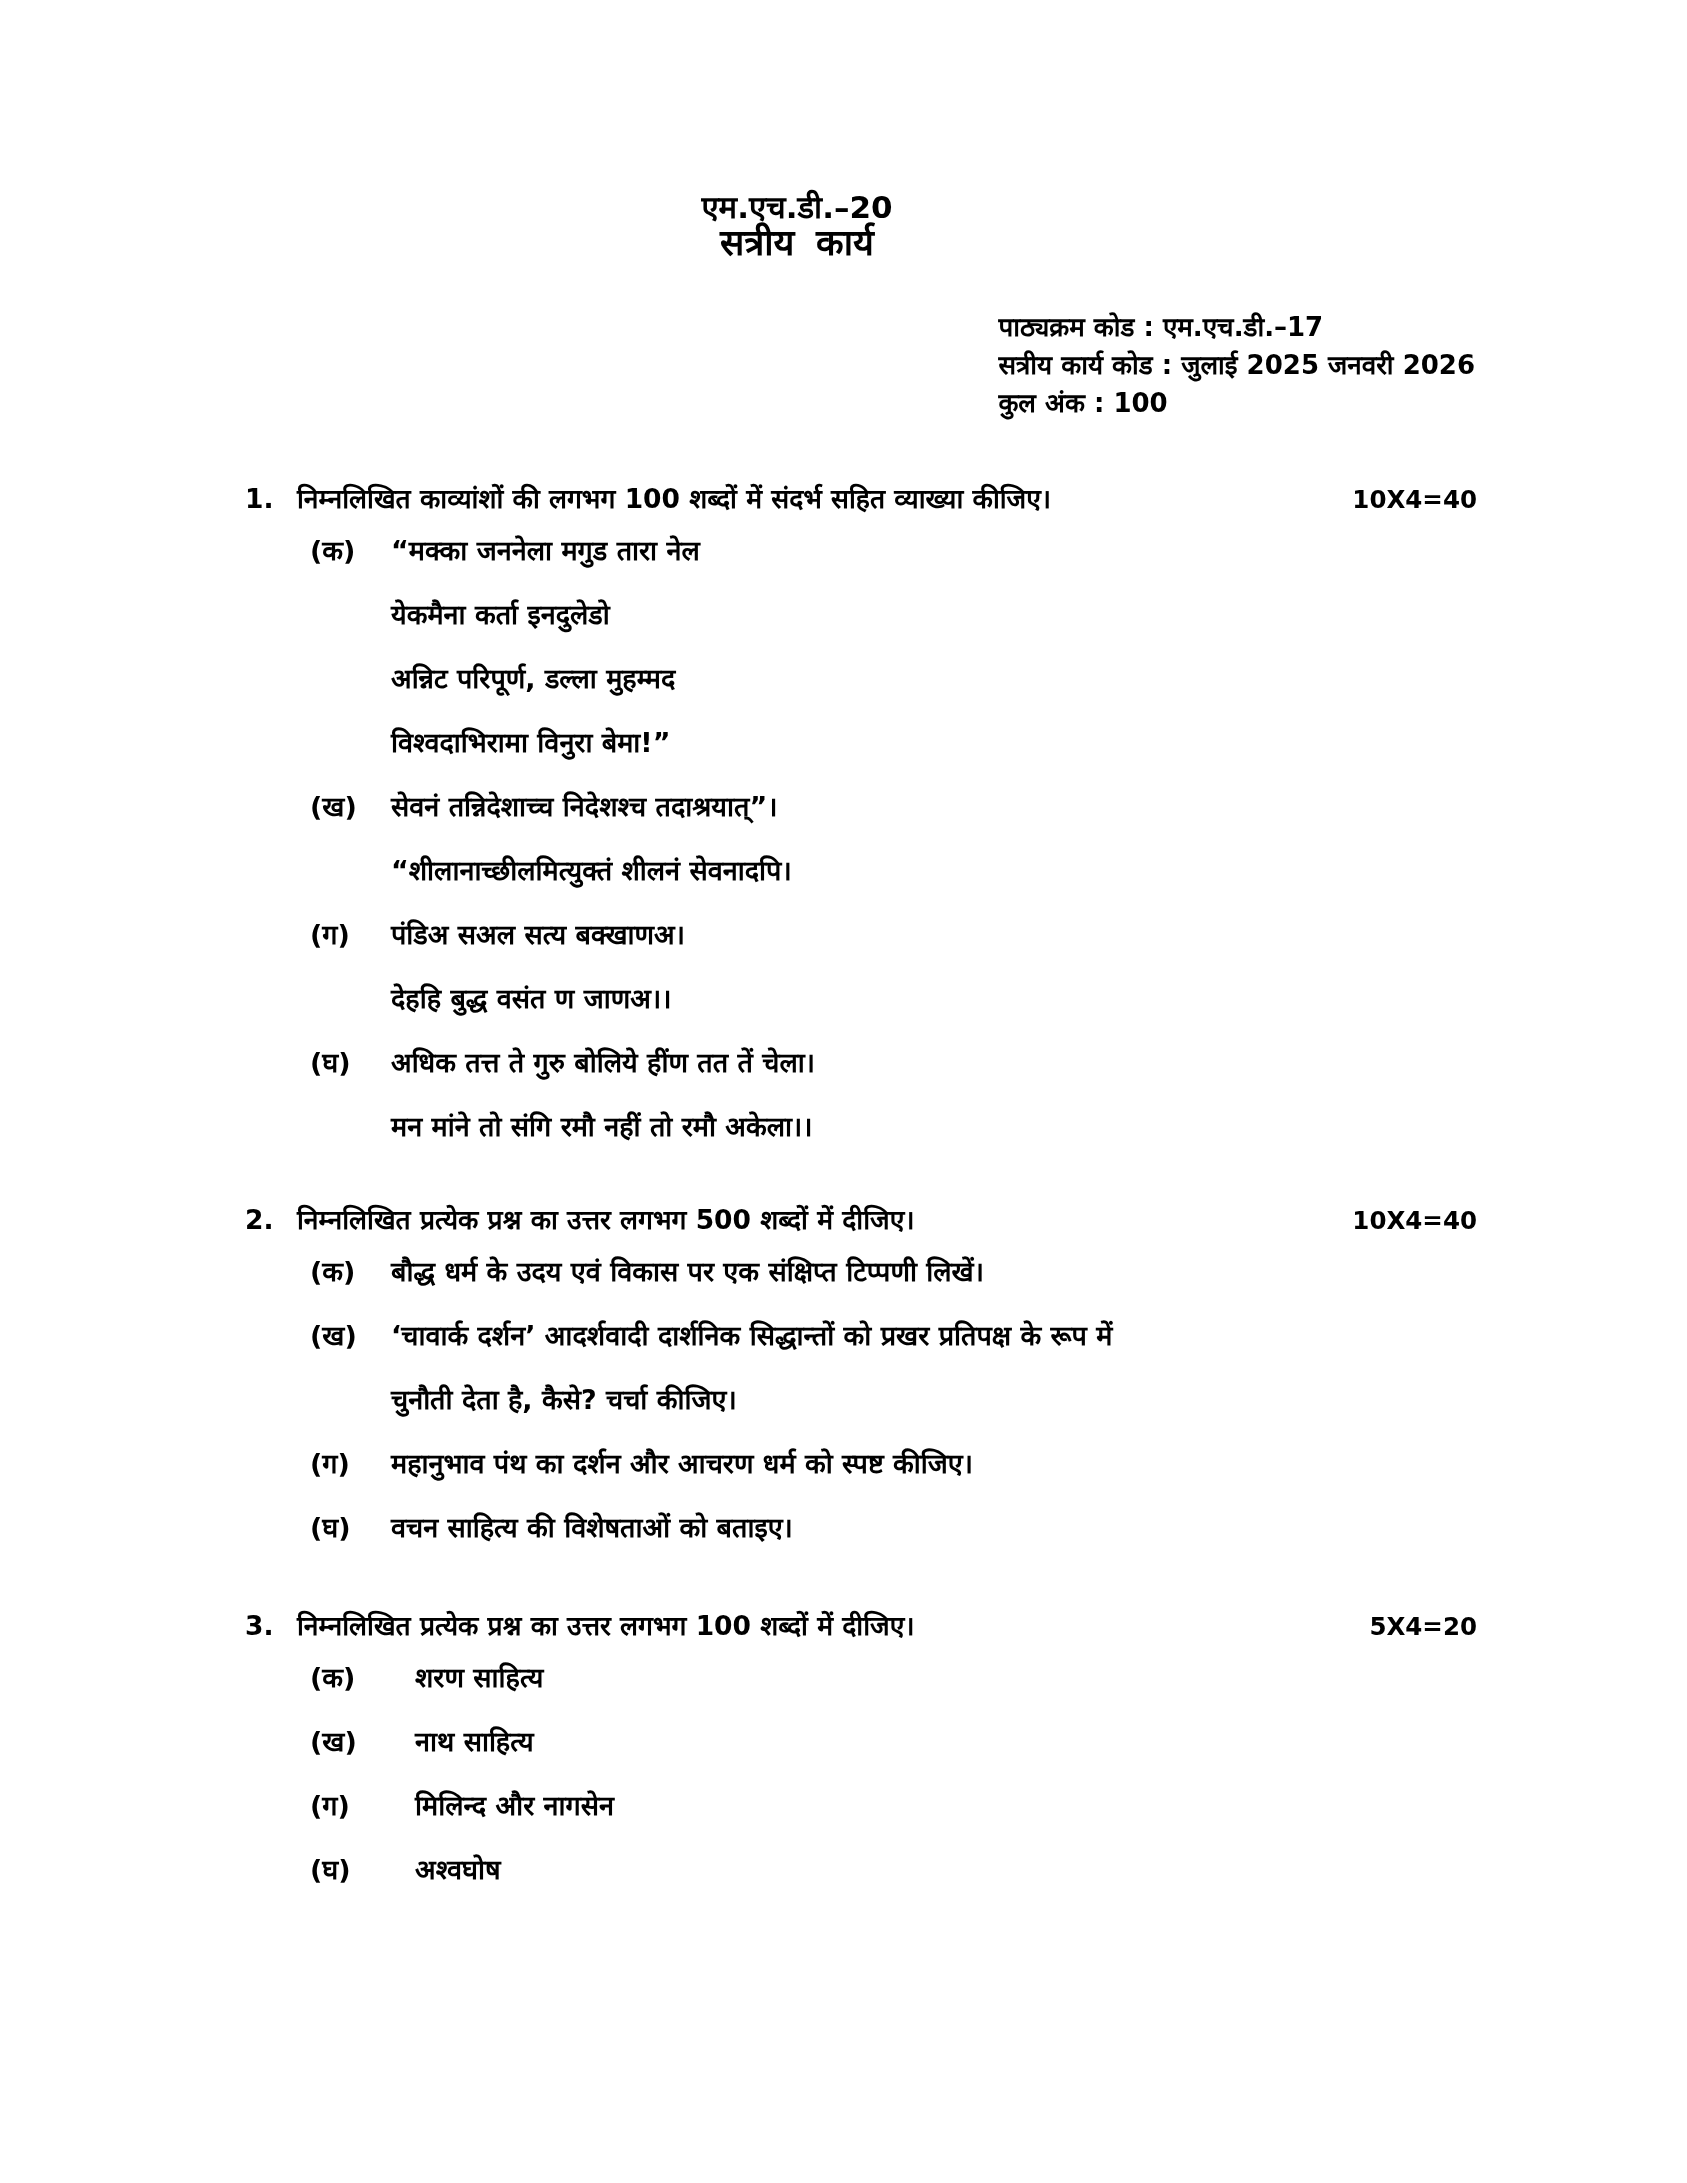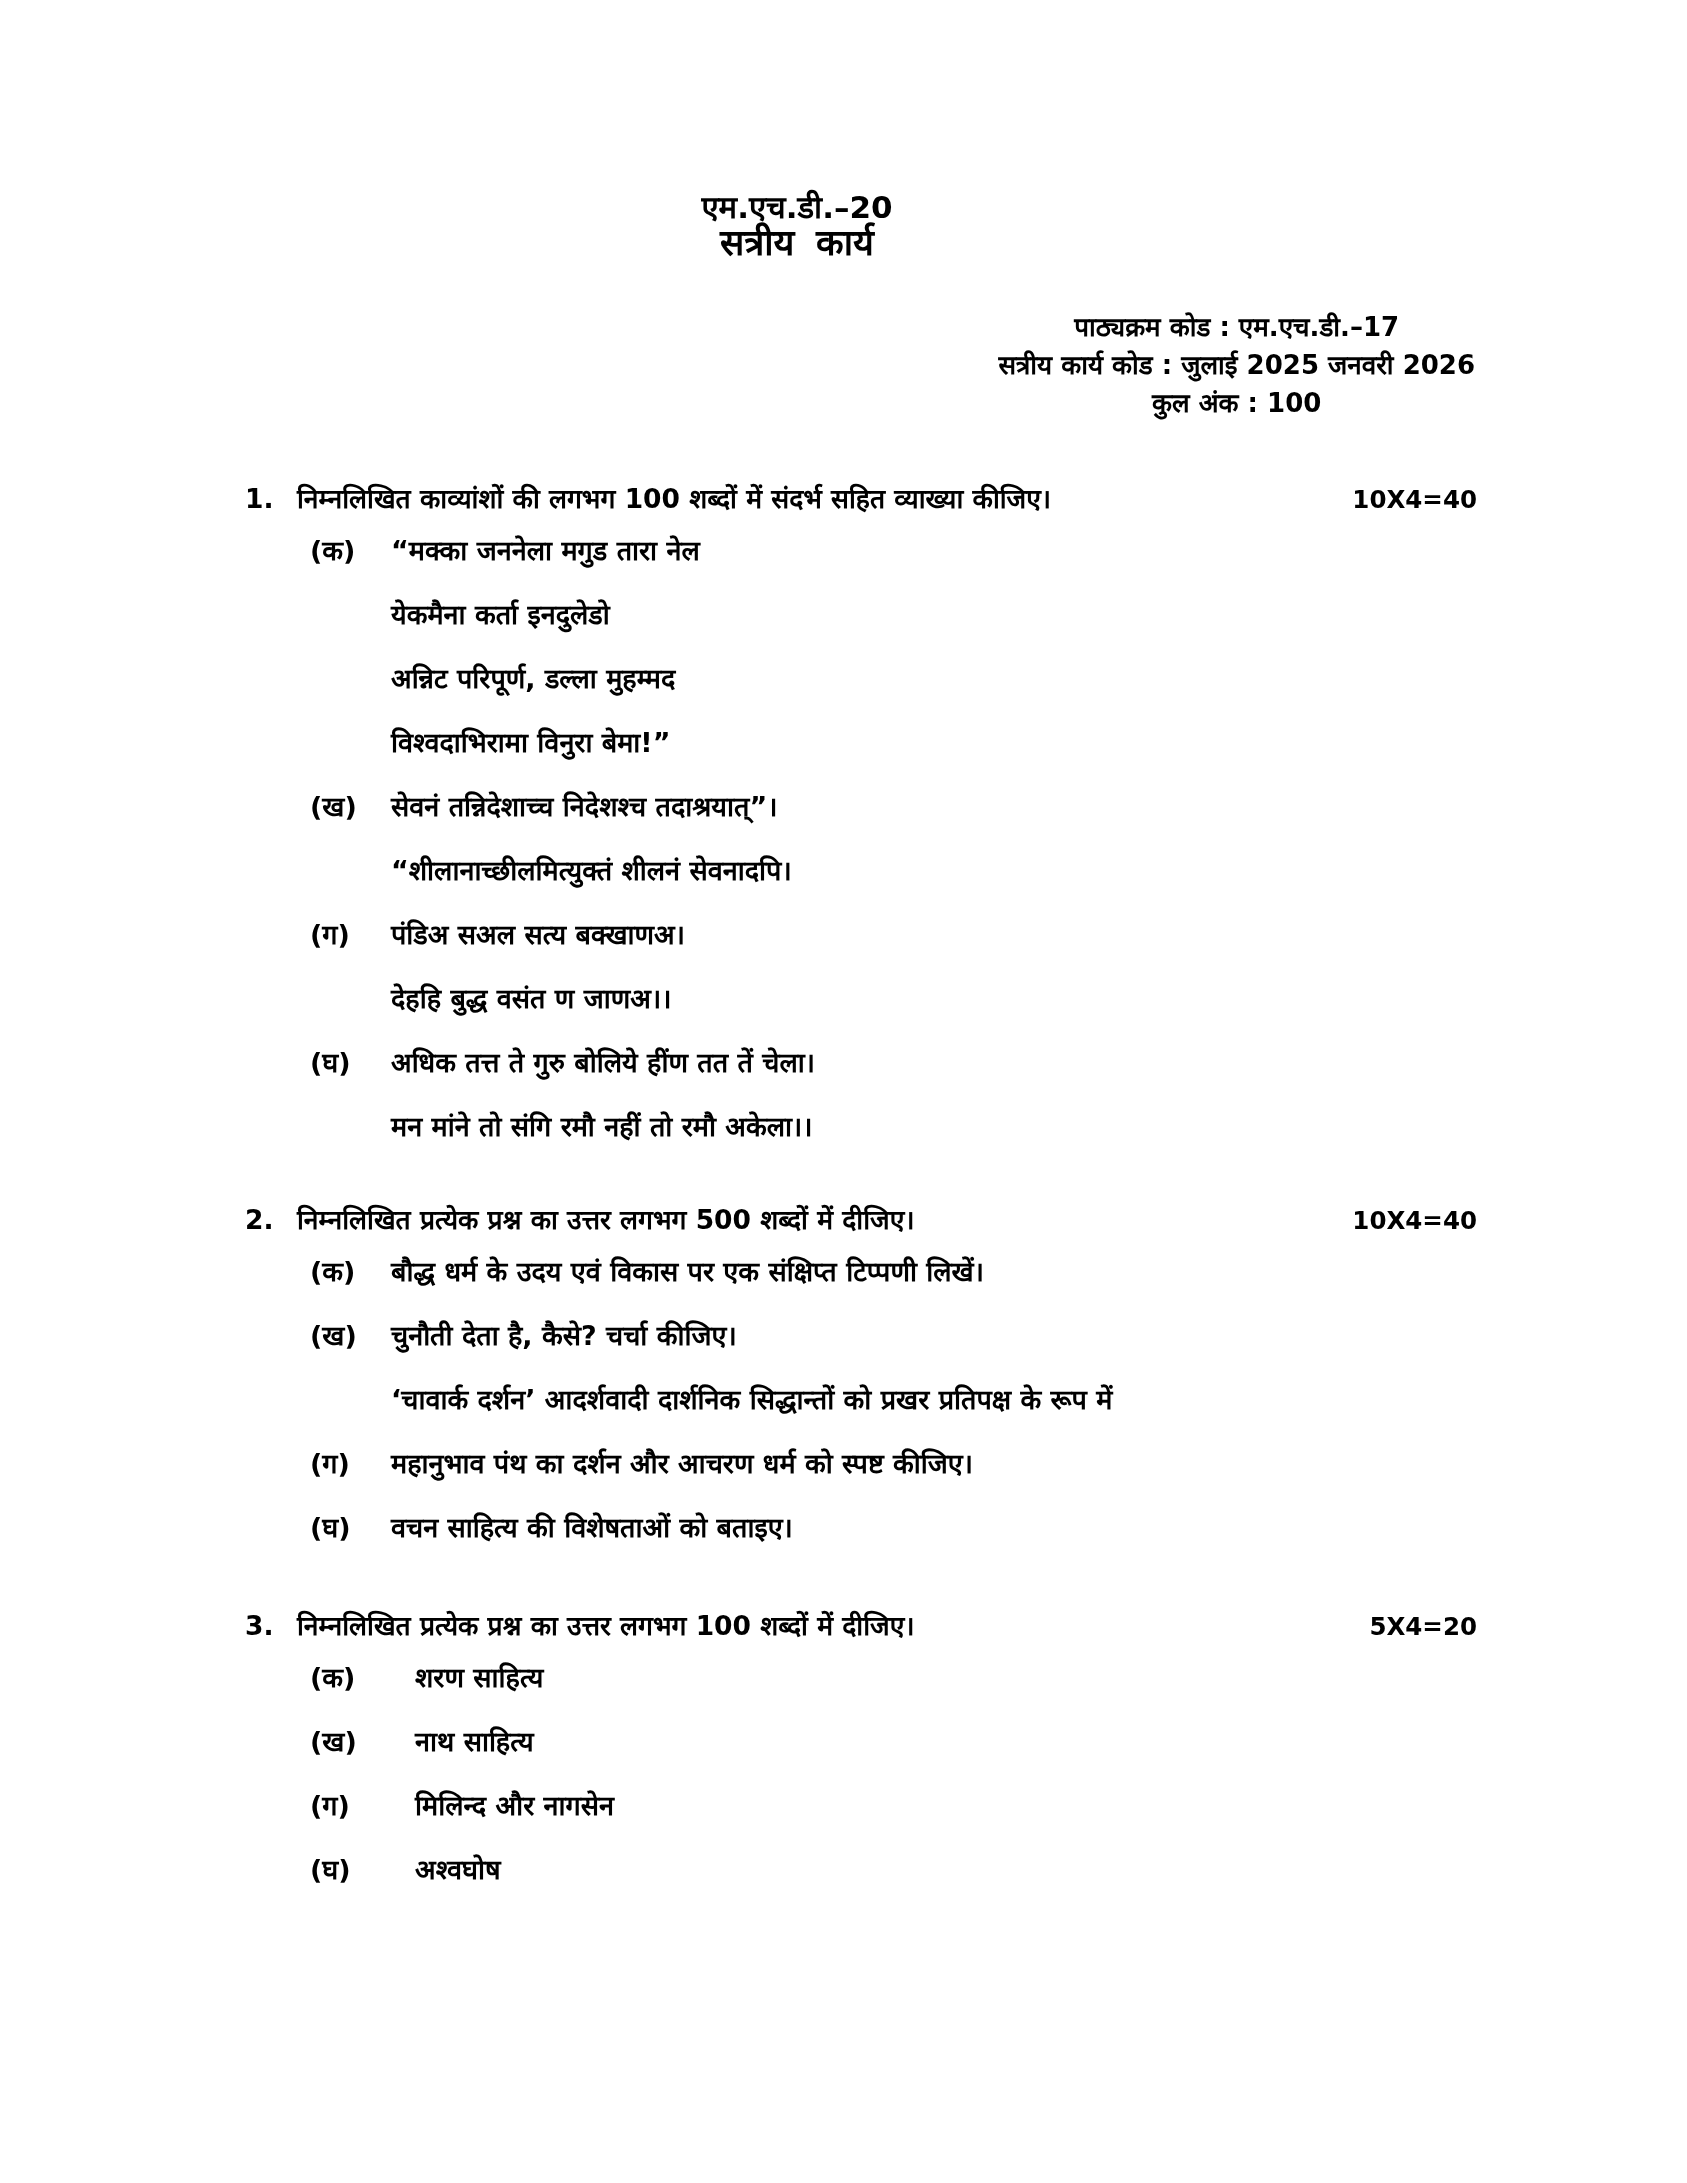--- a/index.html
+++ b/index.html
@@ -14,21 +14,21 @@
     overflow:hidden;
   }
   .doc-title {
     position:absolute; top:187px; left:0; width:1594px;
     text-align:center;
   }
   .doc-title .t1 { font-size:31px; line-height:40px; }
   .doc-title .t2 { font-size:36px; line-height:38px;font-family:Liberation Mono, monospace; }
   .meta {
     position:absolute; top:308px; right:212px;
-    text-align:center; font-size:26px; line-height:38px;
+    text-align:left; font-size:26px; line-height:38px;
   }
   .question { position:absolute; left:245px; right:210px; }
   #q1 { top:478px; }
   #q2 { top:1199px; }
   #q3 { top:1605px; }
   .q-head { position:relative; font-size:26.5px; line-height:41px; height:41px; white-space:nowrap; }
   .q-num  { display:inline-block; width:52px; }
   .q-marks{ position:absolute; right:0; top:1.3px; font-size:24.5px; }
   .q-parts{ padding-left:65px; }
   .part   { display:flex; font-size:27px; line-height:64px; }
@@ -100,22 +100,22 @@
     <div class="q-parts">
       <div class="part">
         <div class="part-label">(क)</div>
         <div class="part-lines">
           <div class="line">बौद्ध धर्म के उदय एवं विकास पर एक संक्षिप्त टिप्पणी लिखें।</div>
         </div>
       </div>
       <div class="part">
         <div class="part-label">(ख)</div>
         <div class="part-lines">
+          <div class="line">‘चावार्क दर्शन’ आदर्शवादी दार्शनिक सिद्धान्तों को प्रखर प्रतिपक्ष के रूप में</div>
           <div class="line">चुनौती देता है, कैसे? चर्चा कीजिए।</div>
-          <div class="line">‘चावार्क दर्शन’ आदर्शवादी दार्शनिक सिद्धान्तों को प्रखर प्रतिपक्ष के रूप में</div>
         </div>
       </div>
       <div class="part">
         <div class="part-label">(ग)</div>
         <div class="part-lines">
           <div class="line">महानुभाव पंथ का दर्शन और आचरण धर्म को स्पष्ट कीजिए।</div>
         </div>
       </div>
       <div class="part">
         <div class="part-label">(घ)</div>

